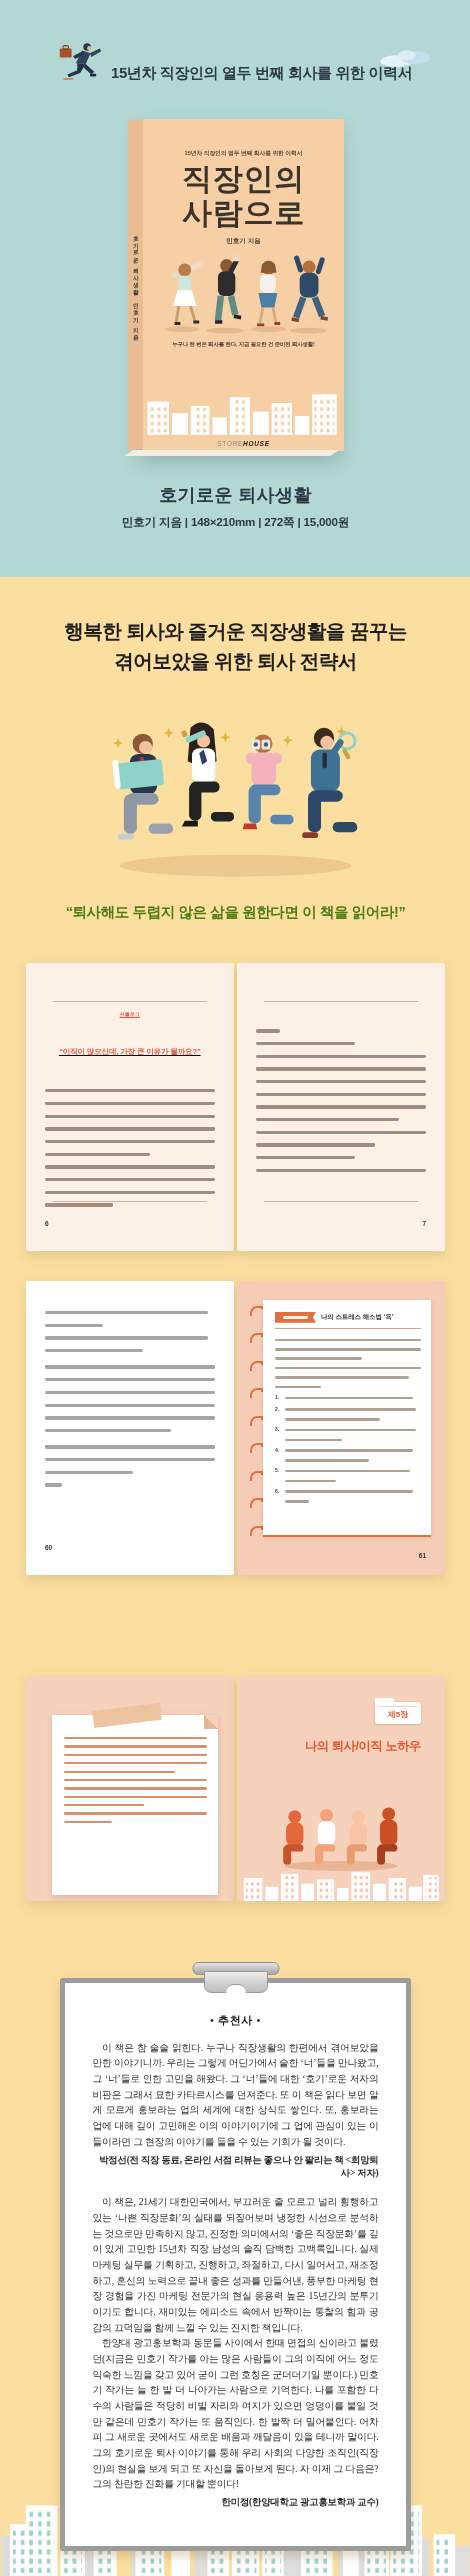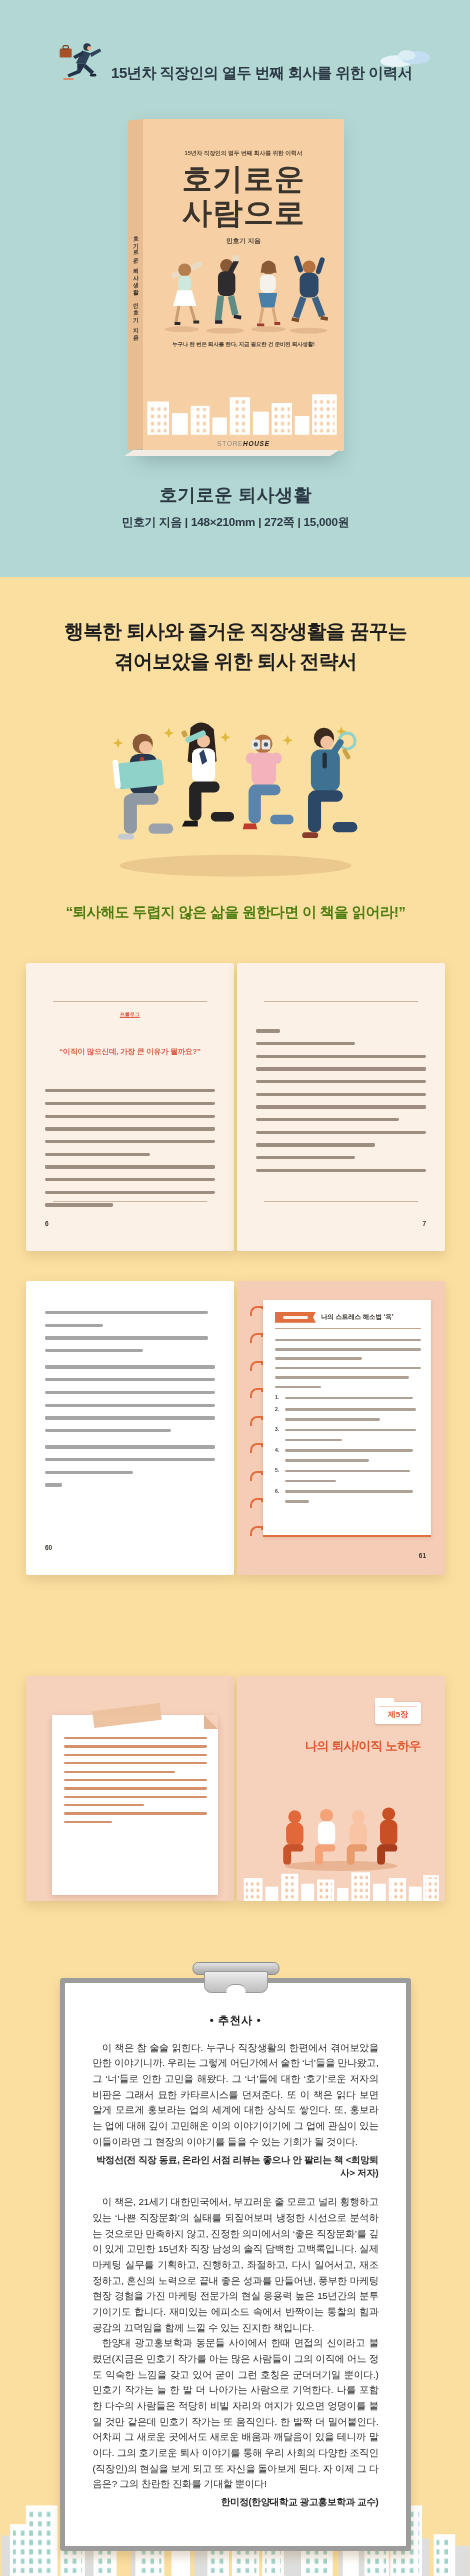--- a/index.html
+++ b/index.html
@@ -41,21 +41,21 @@
   .people-illustration{display:block;margin:29px auto 0;}
   .big-quote{margin-top:17.4px;text-align:center;font-size:14.5px;font-weight:700;color:#4d7c0f;letter-spacing:-0.4px;}
 
   
   .spread{width:419px;margin:0 auto;display:flex;gap:3.6px;}
   .spread .pg{flex:1;position:relative;border-radius:2.2px;box-shadow:0 4.3px 11.6px rgba(120,90,40,.18);}
   .pg-inner-l{box-shadow:inset -7.2px 0 8.7px -7.2px rgba(0,0,0,.22),0 4.3px 11.6px rgba(120,90,40,.18);}
   .pg-inner-r{box-shadow:inset 7.2px 0 8.7px -7.2px rgba(0,0,0,.22),0 4.3px 11.6px rgba(120,90,40,.18);}
 
   .spread1{margin-top:41px;height:288px;}
-  .spread1 .pg{background:#fcf1e6;}
+  .spread1 .pg{background:#fcf1e6;text-decoration:underline;}
   .rule{height:0.7px;background:#c9b6a3;width:74%;margin:0 auto;}
   .rule-b{position:absolute;bottom:49px;left:13%;width:74%;height:0.7px;background:#c9b6a3;}
   .prologue-label{margin-top:9.4px;text-align:center;font-size:5px;font-weight:700;color:#d9604b;text-decoration:underline;}
   .prologue-q{margin-top:30px;text-align:center;font-size:7.6px;font-weight:800;color:#d9604b;letter-spacing:-0.2px;}
   .pagenum{position:absolute;bottom:24.6px;font-size:6.5px;font-weight:700;color:#3c362f;}
   .pagenum.l{left:19px;} .pagenum.r{right:19px;}
 
   .tl{height:3.3px;border-radius:1.4px;background:var(--bar,#8b7d70);opacity:.8;margin-bottom:9.4px;}
   .lines{padding:0 19px;}
   .spread1 .lines{--bar:#857668;}
@@ -93,21 +93,21 @@
   .folder-badge{position:absolute;top:26px;right:24px;width:46px;height:22px;background:#ffffff;border-radius:2.2px;
                 display:flex;align-items:center;justify-content:center;box-shadow:0 0.7px 2.2px rgba(150,90,50,.3);}
   .folder-badge::before{content:"";position:absolute;top:-4.3px;left:0;width:19px;height:5.8px;background:#ffffff;border-radius:1.4px 1.4px 0 0;}
   .folder-badge::after{content:"";position:absolute;top:3.6px;left:4.3px;right:4.3px;height:1.4px;background:#f6d1bc;}
   .folder-label{font-size:8px;font-weight:800;color:#e0572f;margin-top:3.6px;}
   .chapter-title{position:absolute;top:62px;right:24px;font-size:12.3px;font-weight:800;color:#e0572f;letter-spacing:-0.4px;}
   .orange-people{position:absolute;bottom:29px;left:50%;transform:translateX(-50%);}
   .pg-buildings{position:absolute;bottom:0;left:0;}
 
   
-  .clipboard{position:relative;width:351px;margin:77px auto 0;}
+  .clipboard{position:relative;width:351px;margin:77px auto 0;font-family:Liberation Serif, serif;}
   .clip-handle{position:absolute;top:-16px;left:50%;transform:translateX(-50%);width:85px;height:11px;border-radius:5.8px;
                background:linear-gradient(#e2e2e2,#a7a7a7);border:0.7px solid #8d8d8d;z-index:3;}
   .clip-jaw{position:absolute;top:-7.2px;left:50%;transform:translateX(-50%);width:62px;height:20px;z-index:3;
             background:linear-gradient(#ededed,#bdbdbd);border:0.7px solid #9a9a9a;border-radius:2.2px 2.2px 7.2px 7.2px;}
   .clip-jaw::after{content:"";position:absolute;bottom:-0.7px;left:50%;transform:translateX(-50%);
                    width:19px;height:7.2px;background:#ffffff;border-radius:7.2px 7.2px 0 0;border-top:0.7px solid #9a9a9a;}
   .clipboard-box{position:relative;background:#ffffff;border:5.8px solid #9c9c9c;border-radius:2.9px;
                  box-shadow:0 5.8px 10px rgba(140,100,40,.25);padding:30px 27.5px 22px;min-height:406px;z-index:2;}
   .rec-heading{text-align:center;font-size:11px;font-weight:800;color:#222222;margin-bottom:11.6px;letter-spacing:0.7px;}
   .rec-text{font-size:9.8px;color:#2b2b2b;line-height:1.6;text-align:justify;text-indent:9.4px;letter-spacing:-0.2px;}
@@ -147,21 +147,21 @@
       <div class="book">
         <div class="book-spine">
           <div class="spine-text">
             <span>호기로운 퇴사생활</span>&nbsp;&nbsp;<span>민호기 지음</span>
           </div>
         </div>
         <div class="book-page-edge"></div>
         <div class="cover-inner">
           <div class="cover-subtitle">15년차 직장인의 열두 번째 회사를 위한 이력서</div>
           <div class="cover-title">
-            <div>호기로운</div>
+            <div>직장인의</div>
             <div>사람으로</div>
           </div>
           <div class="cover-author">민호기 지음</div>
           <svg class="cover-people" width="168" height="81" viewBox="0 0 232 112">
             <ellipse cx="30" cy="104" rx="24" ry="4" fill="#e5b98f"></ellipse>
             <ellipse cx="90" cy="106" rx="26" ry="4" fill="#e5b98f"></ellipse>
             <ellipse cx="150" cy="104" rx="24" ry="4" fill="#e5b98f"></ellipse>
             <ellipse cx="205" cy="106" rx="26" ry="4" fill="#e5b98f"></ellipse>
             <rect x="14" y="18" width="46" height="8" rx="4" fill="#e9dbc4" transform="rotate(-24 37 22)"></rect>
             <circle cx="34" cy="22" r="9" fill="#b5804f"></circle>

